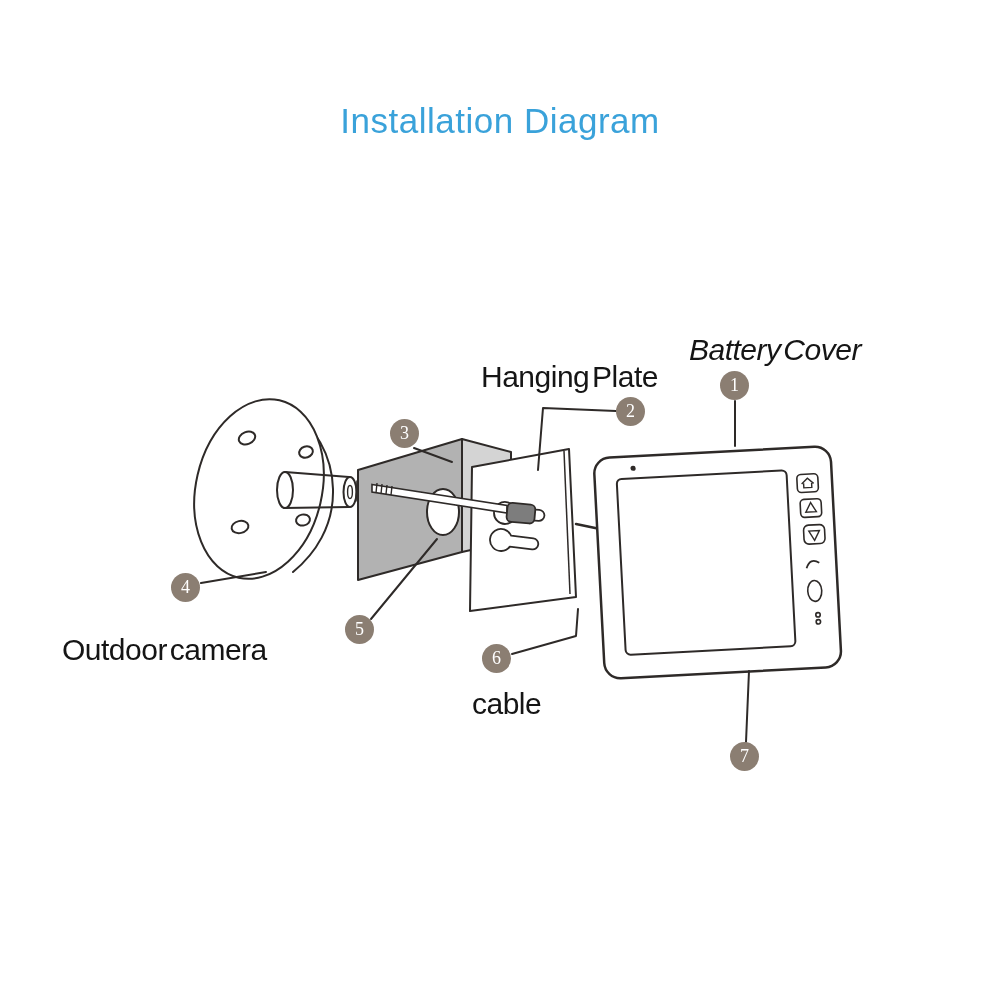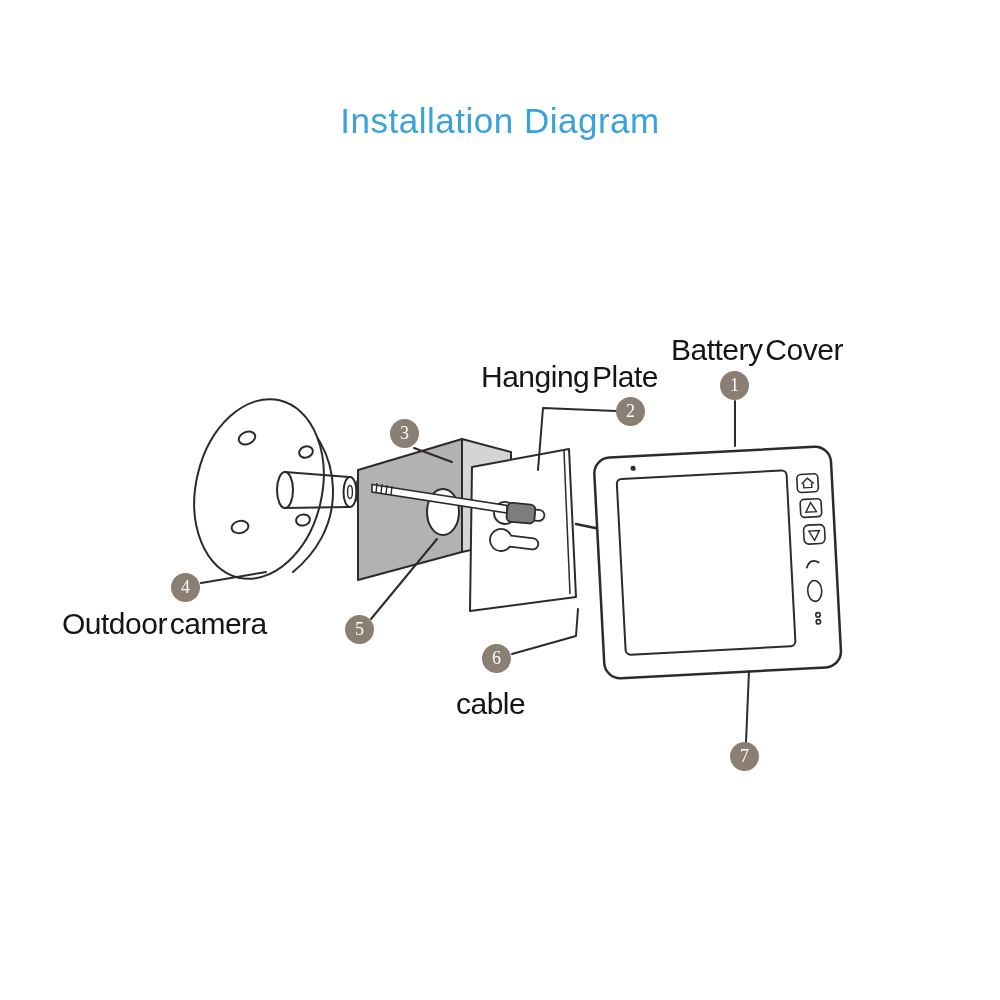--- a/index.html
+++ b/index.html
@@ -120,18 +120,18 @@
   </svg>
 
   <div class="badge" style="left:720px; top:371px;">1</div>
   <div class="badge" style="left:616px; top:397px;">2</div>
   <div class="badge" style="left:390px; top:419px;">3</div>
   <div class="badge" style="left:171px; top:573px;">4</div>
   <div class="badge" style="left:345px; top:615px;">5</div>
   <div class="badge" style="left:482px; top:644px;">6</div>
   <div class="badge" style="left:730px; top:742px;">7</div>
 
-  <div class="label" style="left:671px; top:333px;">Battery Cover</div>
+  <div class="label" style="left:689px; top:333px;font-style:italic;">Battery Cover</div>
   <div class="label" style="left:481px; top:360px;">Hanging Plate</div>
-  <div class="label" style="left:62px;  top:607px;">Outdoor camera</div>
-  <div class="label" style="left:456px; top:687px;">cable</div>
+  <div class="label" style="left:62px;  top:633px;">Outdoor camera</div>
+  <div class="label" style="left:472px; top:687px;">cable</div>
 
 </div>
 
 </body></html>

